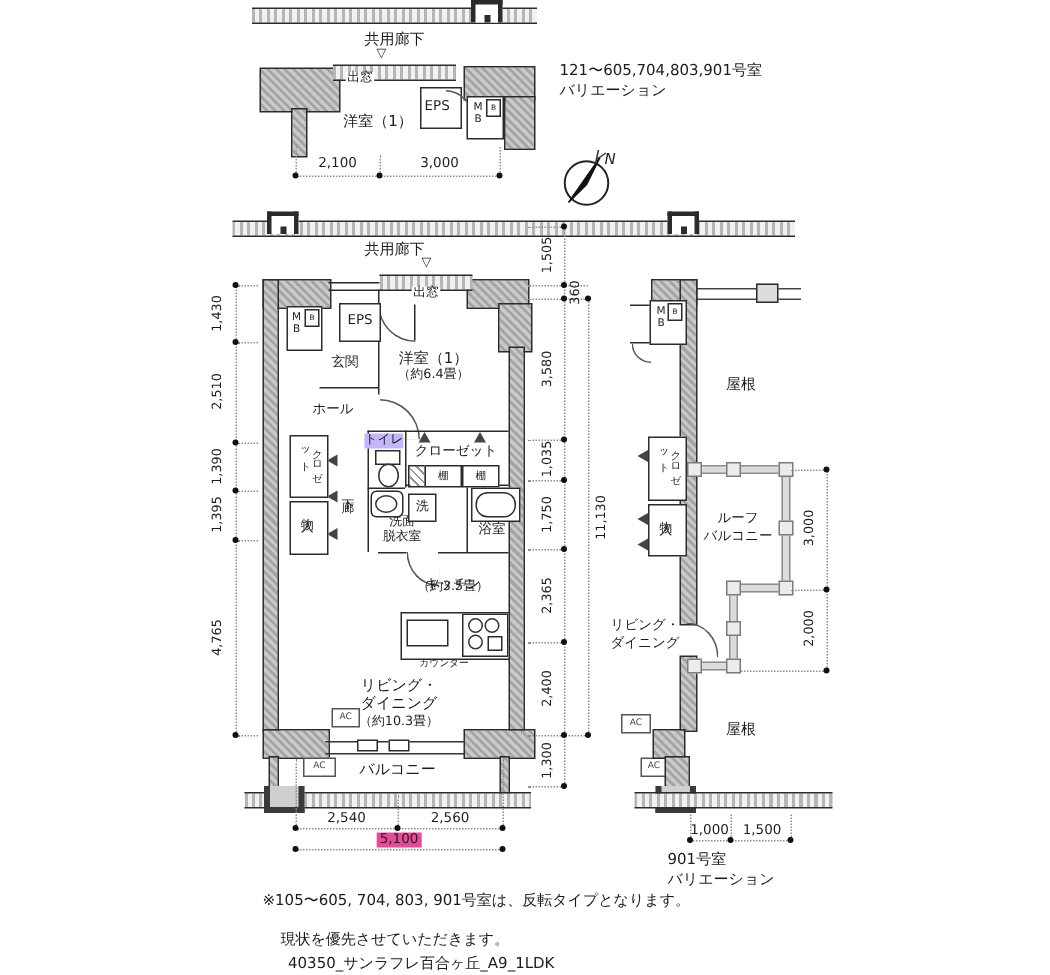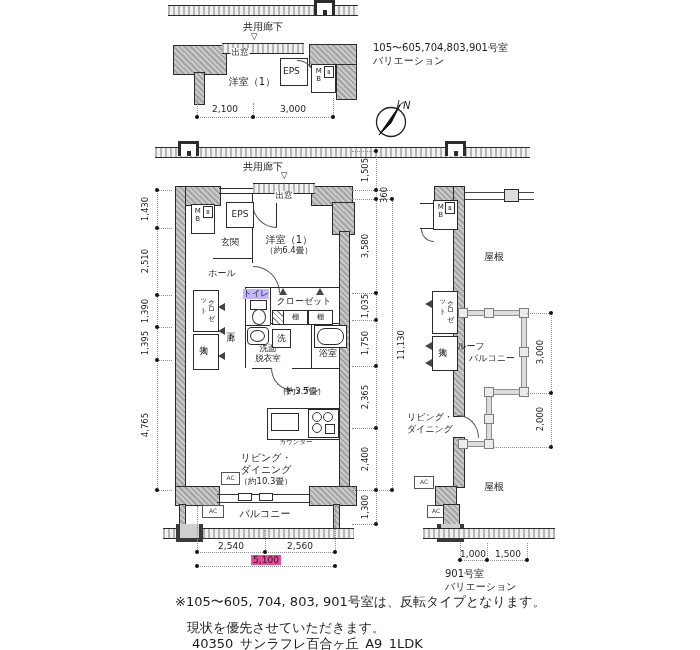--- a/index.html
+++ b/index.html
@@ -11,21 +11,21 @@
         background:repeating-linear-gradient(90deg,#b5b5b5 0 2px,#f1f1f1 2px 5px)}
   .box{position:absolute;background:#fff;border:1px solid #2b2b2b}
   .lh{position:absolute;border-top:1px solid #2b2b2b}
   .lv{position:absolute;border-left:1px solid #2b2b2b}
   .dh{position:absolute;border-top:1px dotted #8f8f8f}
   .dv{position:absolute;border-left:1px dotted #8f8f8f}
   .dot{position:absolute;width:4px;height:4px;margin:-2px;background:#111;border-radius:50%}
   .lbl{position:absolute;font-size:10px;line-height:1.12;white-space:nowrap;color:#1c1c1c}
   .cx{transform:translateX(-50%)}
   .rotc{transform:translate(-50%,-50%) rotate(-90deg)}
-  .s9{font-size:9px}.s8{font-size:8.5px}.s7{font-size:7px}.s6{font-size:6.5px}.fn{font-size:13px}
+  .s9{font-size:9px}.s8{font-size:8.5px}.s7{font-size:7px}.s6{font-size:6.5px}.fn{font-size:10px}
   .vt{writing-mode:vertical-rl;text-orientation:upright;line-height:1.1;position:absolute}
   .arc{position:absolute;border:0 solid #555;background:transparent}
   .tl{width:0;height:0;position:absolute;border-top:4px solid transparent;border-bottom:4px solid transparent;border-right:7px solid #444}
   .tu{width:0;height:0;position:absolute;border-left:4px solid transparent;border-right:4px solid transparent;border-bottom:7px solid #444}
   .post{position:absolute;width:8px;height:8px;background:#ececec;border:1px solid #7c7c7c}
   .rail{position:absolute;background:#dcdcdc;border:1px solid #8e8e8e}
   .ac{position:absolute;border:1px solid #555;background:#fff;font-size:6px;line-height:1;text-align:center;color:#444;padding-top:2px}
   .joint{position:absolute;width:15px;height:12px;border:3px solid #2b2b2b;border-bottom:none;background:#fff}
   .joint i{position:absolute;left:50%;bottom:0;width:4px;height:5px;margin-left:-2px;background:#2b2b2b}
   .hook{position:absolute;width:19px;height:14px;border:4px solid #3a3a3a;border-top:none;background:#cfcfcf}
@@ -61,21 +61,21 @@
   <div class="dv" style="left:197px;top:96px;height:21px"></div>
   <div class="dv" style="left:253px;top:103px;height:14px"></div>
   <div class="dv" style="left:333px;top:98px;height:19px"></div>
   <div class="dh" style="left:197px;top:117px;width:136px"></div>
   <div class="dot" style="left:197px;top:117px"></div>
   <div class="dot" style="left:253px;top:117px"></div>
   <div class="dot" style="left:333px;top:117px"></div>
   <div class="lbl s9 cx" style="left:225px;top:104px">2,100</div>
   <div class="lbl s9 cx" style="left:293px;top:104px">3,000</div>
 
-  <div class="lbl" style="left:373px;top:42px">105〜605,704,803,901号室</div>
+  <div class="lbl" style="left:373px;top:42px">121〜605,704,803,901号室</div>
   <div class="lbl" style="left:373px;top:55px">バリエーション</div>
   <svg class="a" style="left:372px;top:96px" width="44" height="46">
     <circle cx="19" cy="26" r="14.5" fill="none" stroke="#222" stroke-width="1.3"></circle>
     <path d="M7 39 L28 9 L19 27 Z" fill="#111" stroke="#111"></path>
     <path d="M25 13 L27 4 M26 10 L32 6" stroke="#333" stroke-width="1" fill="none"></path>
     <text x="31" y="13" font-size="10" font-style="italic" fill="#222">N</text>
   </svg>
 
   <div class="band" style="left:155px;top:147px;width:375px"></div>
   <div class="joint" style="left:178px;top:141px">
@@ -270,21 +270,21 @@
   <div class="rail" style="left:462px;top:441px;width:28px;height:4px"></div>
   <div class="post" style="left:458px;top:308px"></div>
   <div class="post" style="left:484px;top:308px"></div>
   <div class="post" style="left:519px;top:308px"></div>
   <div class="post" style="left:519px;top:347px"></div>
   <div class="post" style="left:519px;top:387px"></div>
   <div class="post" style="left:484px;top:387px"></div>
   <div class="post" style="left:484px;top:414px"></div>
   <div class="post" style="left:484px;top:439px"></div>
   <div class="post" style="left:458px;top:439px"></div>
-  <div class="lbl s9 cx" style="left:471px;top:341px">ルーフ</div>
+  <div class="lbl s9 cx" style="left:492px;top:341px">ルーフ</div>
   <div class="lbl s9 cx" style="left:492px;top:353px">バルコニー</div>
 
   <div class="arc" style="left:458px;top:415px;width:20px;height:22px;border-top:1px solid #555;border-right:1px solid #555;border-radius:0 100% 0 0"></div>
   <div class="lbl s9 cx" style="left:430px;top:412px">リビング・</div>
   <div class="lbl s9 cx" style="left:430px;top:424px">ダイニング</div>
   <div class="lbl cx" style="left:494px;top:481px">屋根</div>
   <div class="ac" style="left:414px;top:476px;width:18px;height:9px">AC</div>
   <div class="ac" style="left:427px;top:505px;width:16px;height:9px">AC</div>
   <div class="wall" style="left:435px;top:486px;width:20px;height:18px"></div>
   <div class="wall" style="left:443px;top:504px;width:15px;height:23px"></div>

